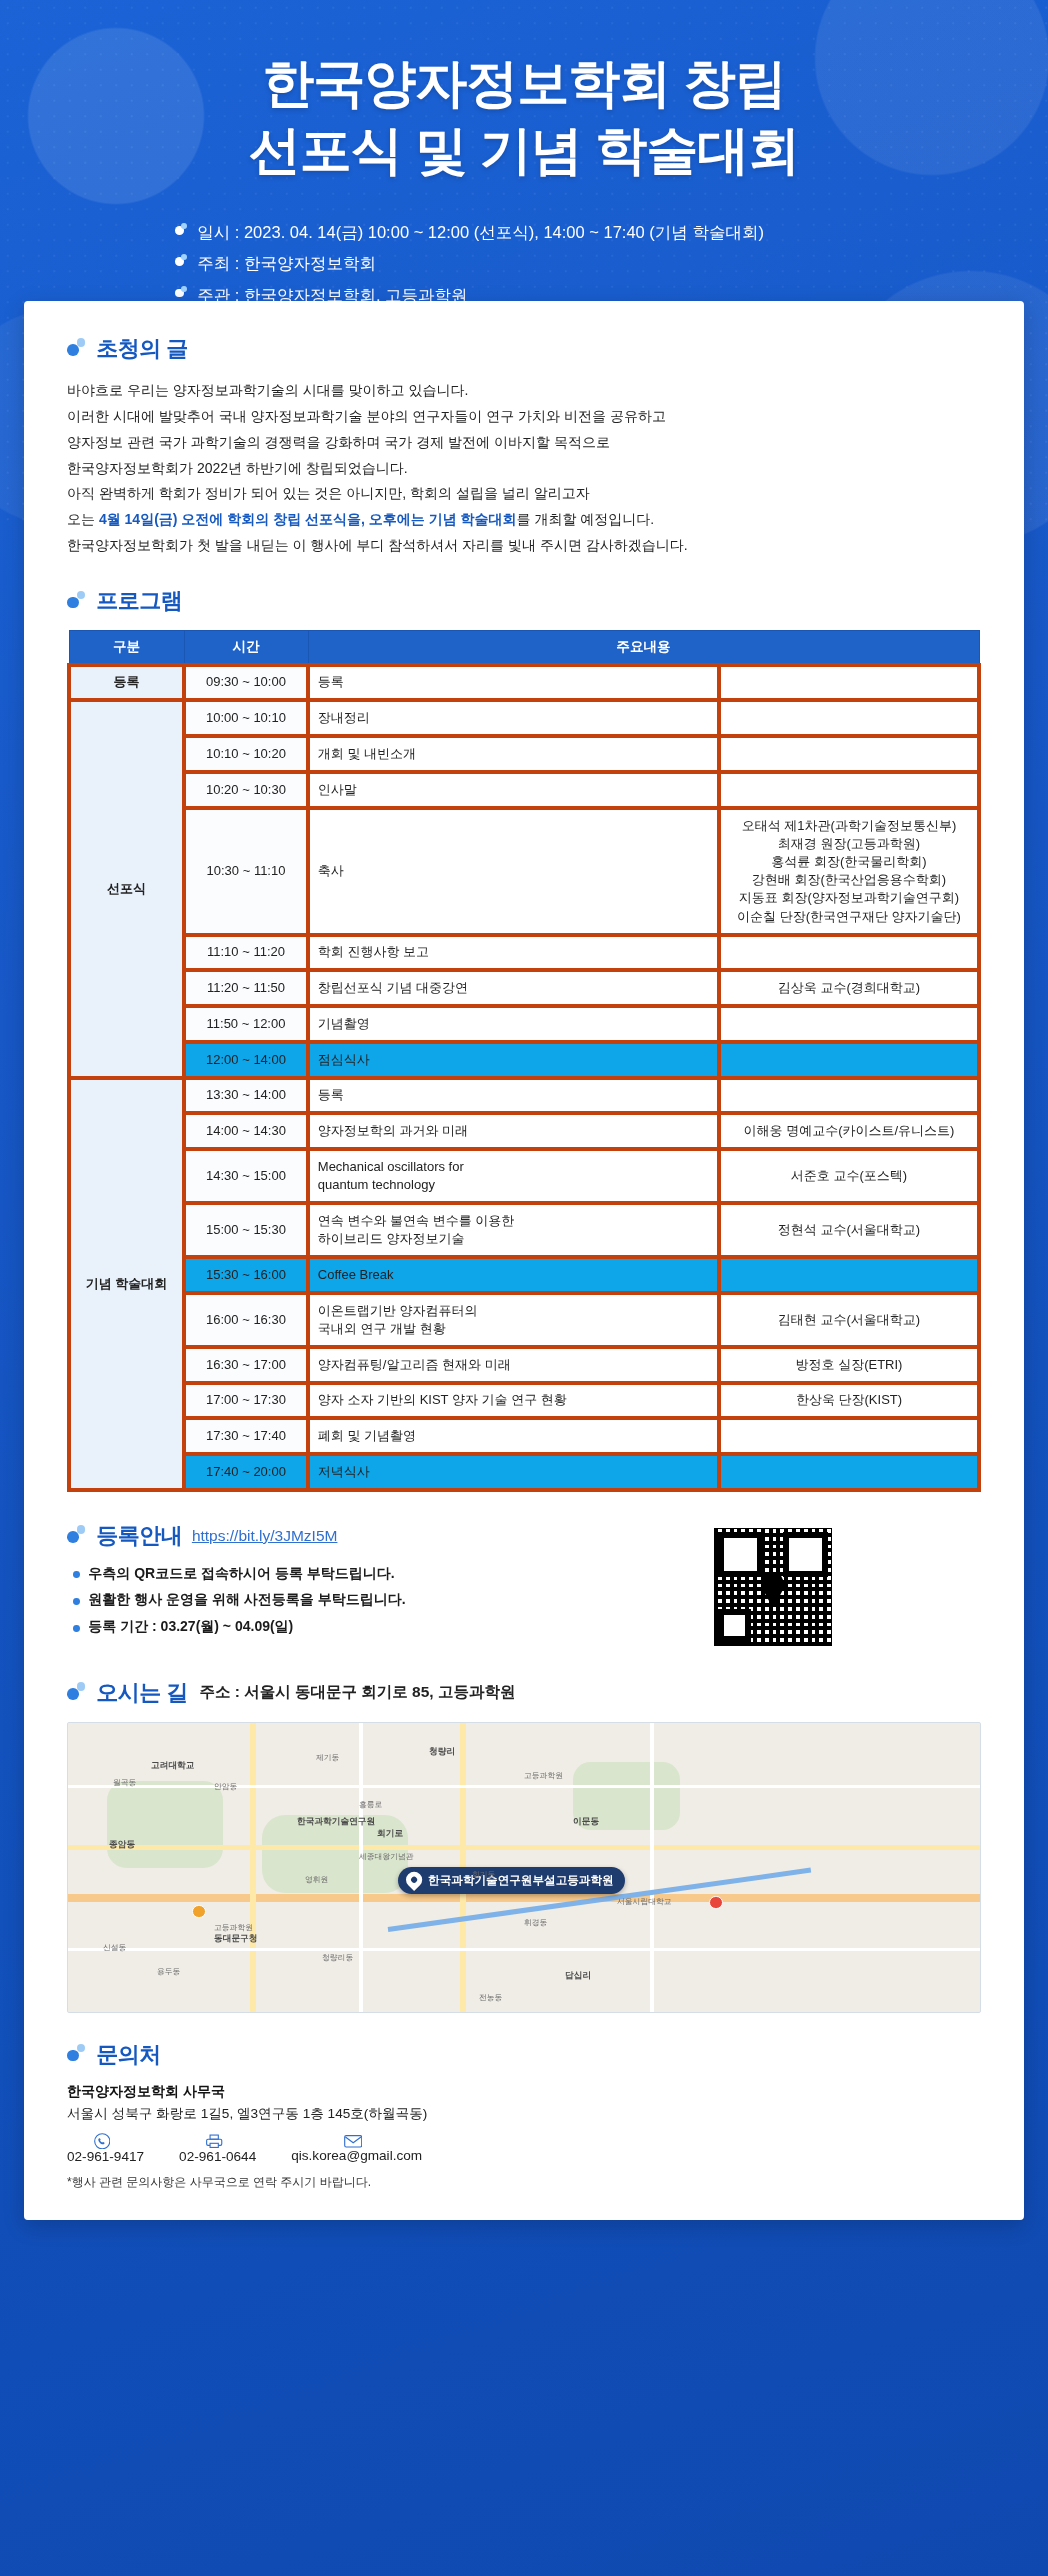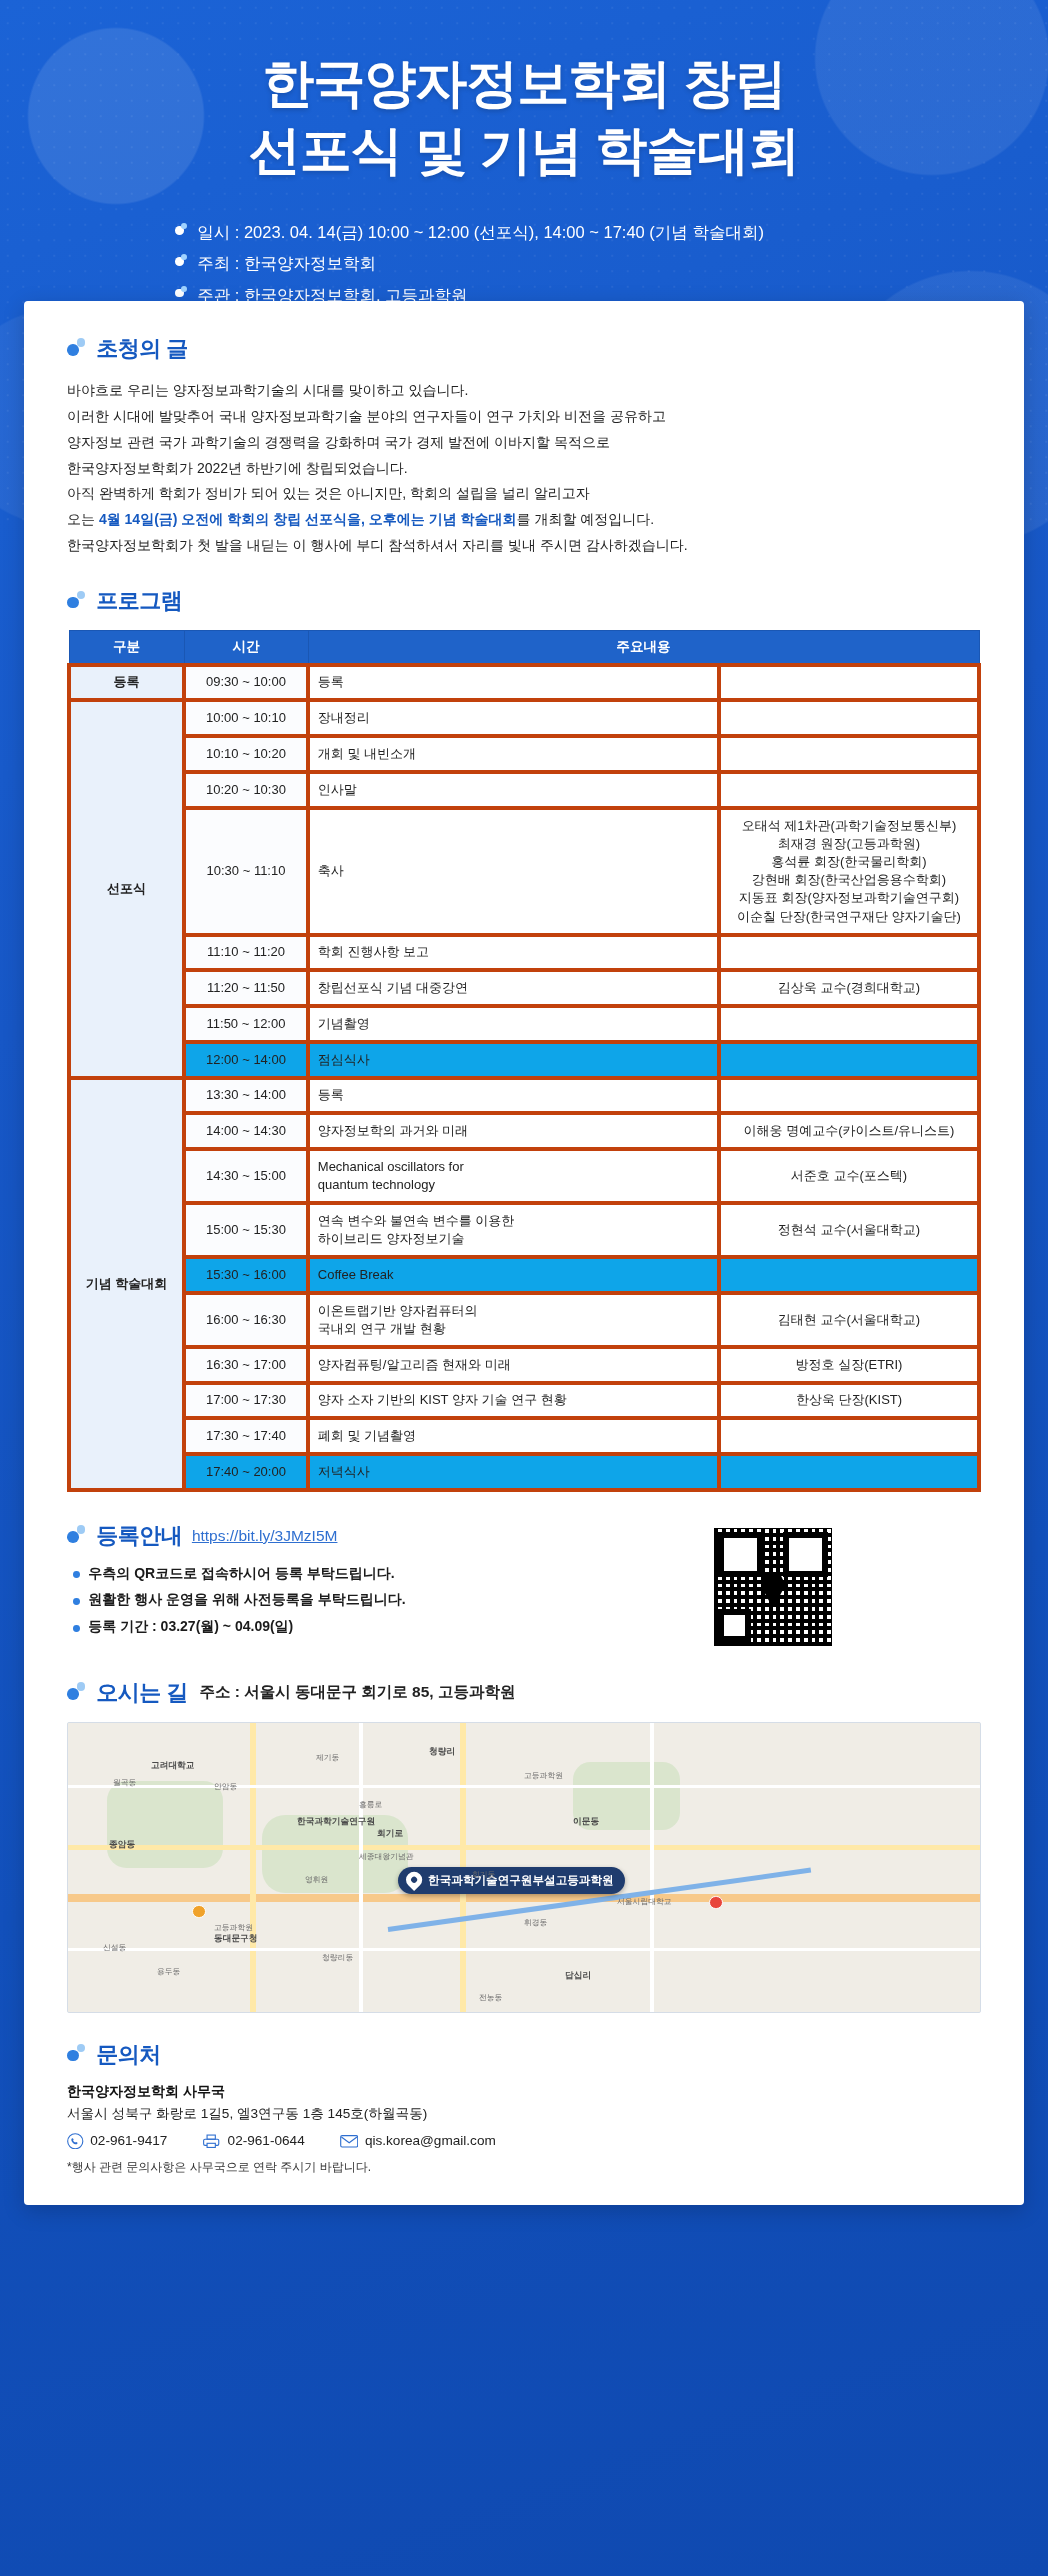--- a/index.html
+++ b/index.html
@@ -188,21 +188,21 @@
   }
   .station {
     position:absolute;width:13.6px;height:13.6px;border-radius:50%;
     background:#e8453c;border:1.9px solid #fff;
   }
 
   .contact { margin-top:27px; }
   .contact .org { font-size:14px; font-weight:bold; color:#111; margin:3.9px 0 3.9px 0; }
   .contact .addr { font-size:13.6px; color:#222; margin-bottom:9.7px; }
   .contact-row { display:flex; align-items:center; gap:35px; margin-bottom:9.7px; }
-  .ci { display:flex; align-items:center; font-size:13.6px; color:#222; }
+  .ci { display:flex; align-items:center; font-size:13.6px; color:#222;flex-direction:column; }
   .ci svg { margin-right:6.8px; }
   .note { font-size:12px; color:#333; margin-top:3.9px; }
 </style>
 </head>
 <body>
 
 <div class="poster">
   <div class="deco-dots"></div>
 
   <div class="header">

